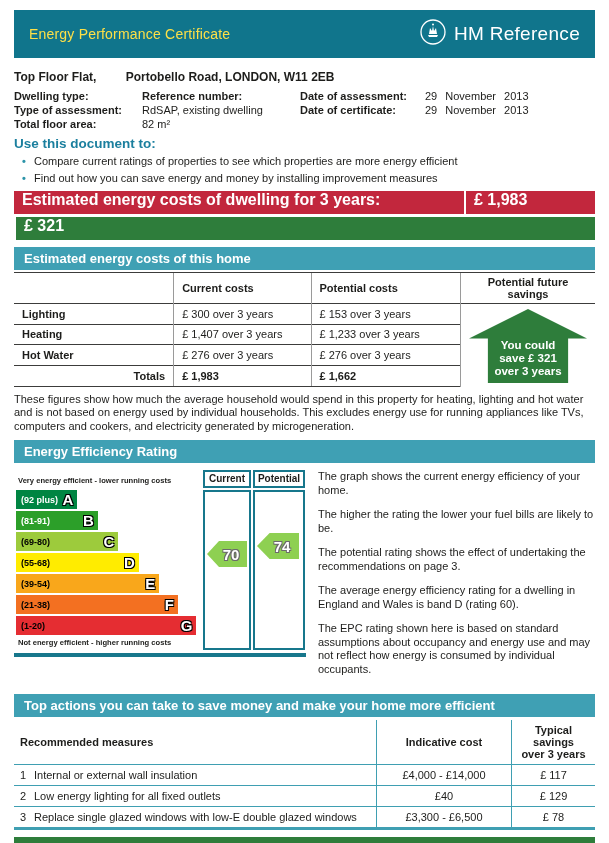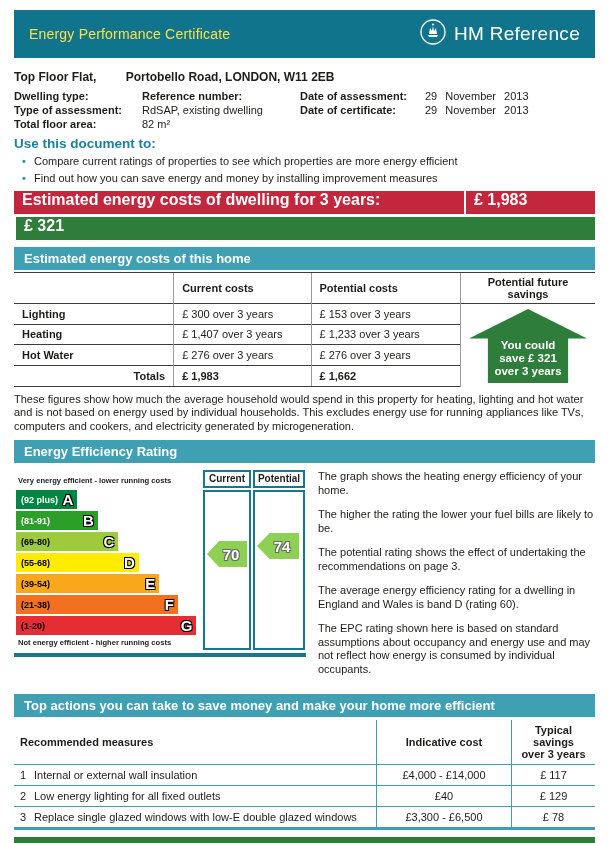--- a/index.html
+++ b/index.html
@@ -240,21 +240,21 @@
       <div class="cap bot">Not energy efficient - higher running costs</div>
       <div class="colhead ch-cur">Current</div>
       <div class="colhead ch-pot">Potential</div>
       <div class="colbody cb-cur"></div>
       <div class="colbody cb-pot"></div>
       <div class="ptr cur" style="background: rgb(142, 208, 82);">70</div>
       <div class="ptr pot" style="background: rgb(142, 208, 82);">74</div>
       <div class="baseline"></div>
     </div>
     <div class="rating-text">
-      <p>The graph shows the heating energy efficiency of your home.</p>
+      <p>The graph shows the current energy efficiency of your home.</p>
       <p>The higher the rating the lower your fuel bills are likely to be.</p>
       <p>The potential rating shows the effect of undertaking the recommendations on page 3.</p>
       <p>The average energy efficiency rating for a dwelling in England and Wales is band D (rating 60).</p>
       <p>The EPC rating shown here is based on standard assumptions about occupancy and energy use and may not reflect how energy is consumed by individual occupants.</p>
     </div>
   </div>
 
   <div class="sec">Top actions you can take to save money and make your home more efficient</div>
   <table class="actions">
     <tbody>

